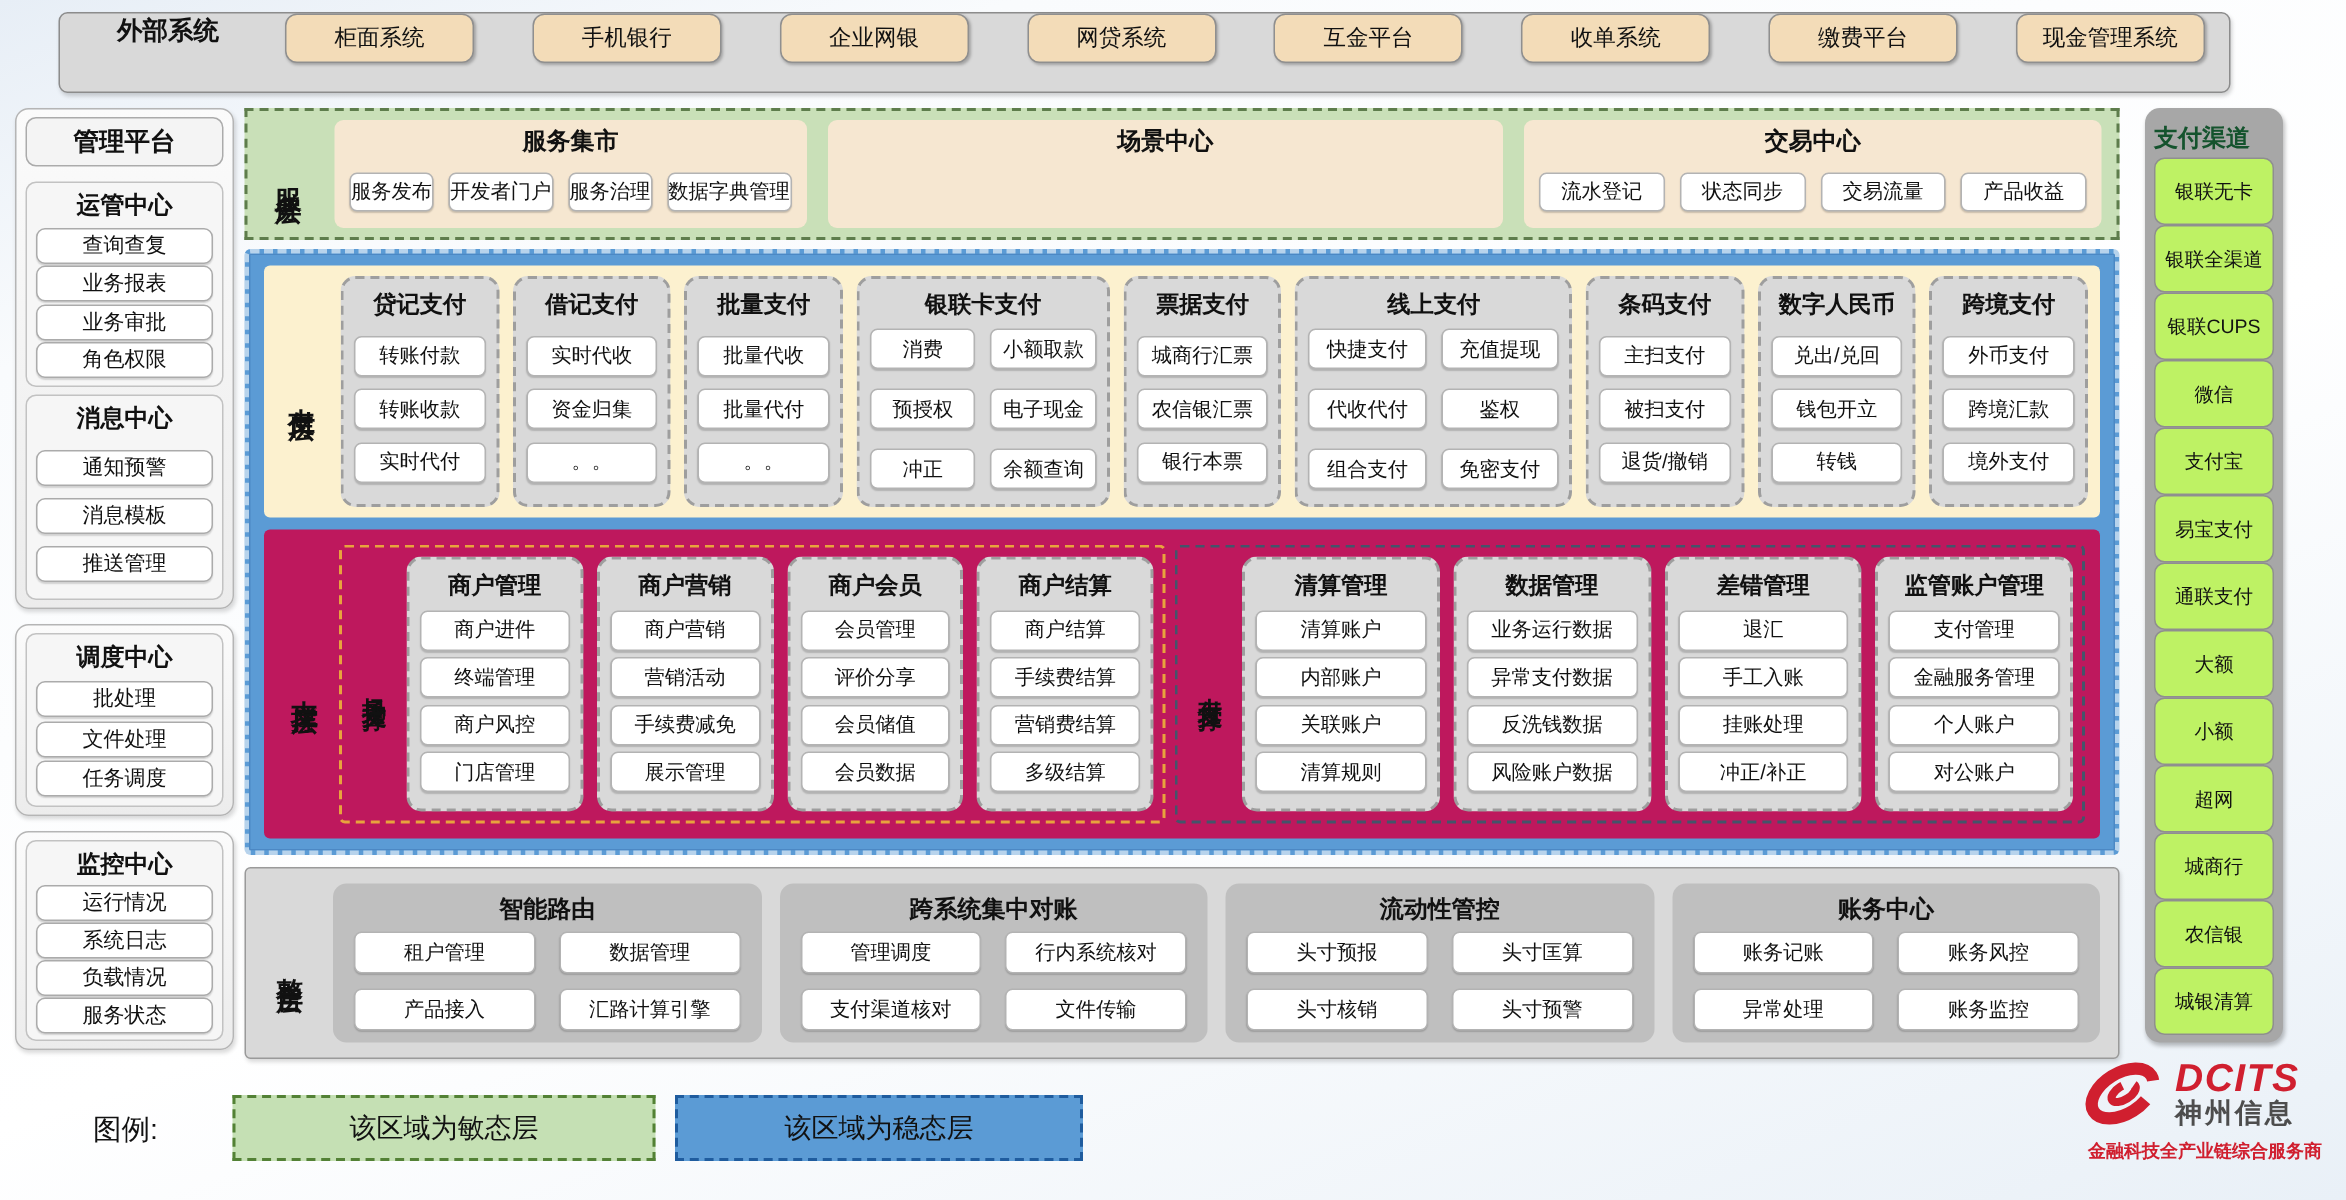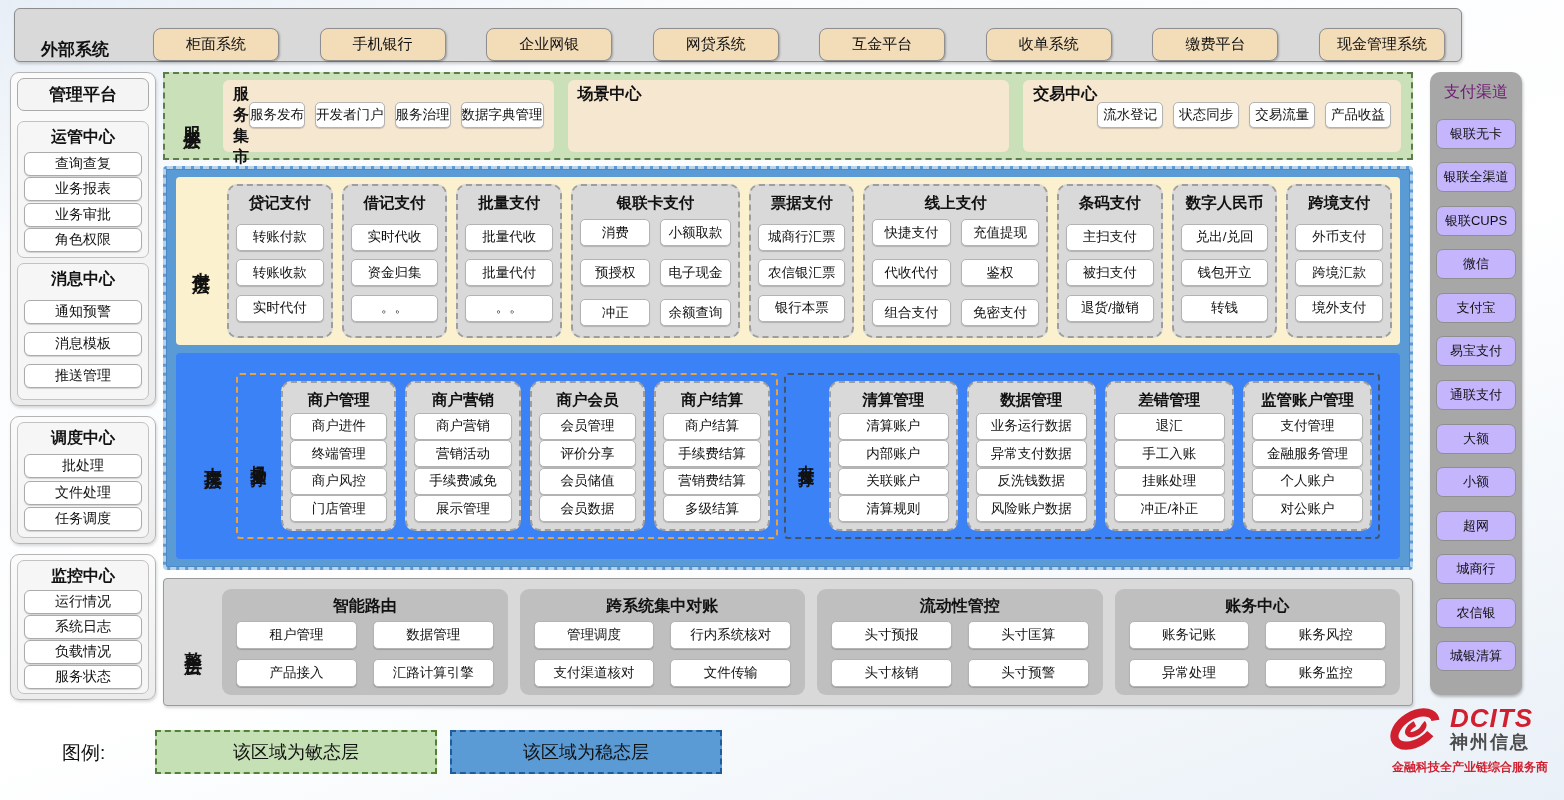--- a/index.html
+++ b/index.html
@@ -2,23 +2,23 @@
 <html><head>
 <meta charset="utf-8">
 <style>
   * { margin:0; padding:0; box-sizing:border-box; }
   html,body { width:1564px; height:800px; }
   body { font-family:"Liberation Sans","DejaVu Sans",sans-serif; color:#111; }
   .canvas { position:relative; width:1564px; height:800px; overflow:hidden;
             background:linear-gradient(160deg,#e7eef6 0%,#f9fbfd 18%,#ffffff 55%,#e9f0f7 100%); }
 
   
-  .topbar { position:absolute; left:14px; top:8px; width:1448px; height:54px;
+  .topbar { position:absolute; left:39px; top:8px; width:1448px; height:54px;
             background:#d9d9d9; border:1px solid #8c8c8c; border-radius:6px;
-            display:flex; align-items:flex-end; padding:0 16px 0 26px;
+            display:flex; align-items:flex-start; padding:0 16px 0 38px;
             box-shadow:1px 2px 3px rgba(0,0,0,.18); }
   .topbar-label { font-weight:bold; font-size:17px; margin-right:44px; white-space:nowrap; }
   .topbar-items { flex:1; display:flex; justify-content:space-between; }
   .sys-btn { width:126px; height:33px; background:#f3dcb8; border:1px solid #8f8f8f; border-radius:8px;
              display:flex; align-items:center; justify-content:center; font-size:15px;
              box-shadow:1px 1px 2px rgba(0,0,0,.25); }
 
   
   .mp-panel { position:absolute; left:10px; width:146px;
               background:linear-gradient(180deg,#fbfbfb,#ececec); border:1px solid #b5b5b5;
@@ -37,21 +37,21 @@
 
   
   .vlabel { writing-mode:vertical-rl; text-orientation:upright; font-weight:bold;
             display:flex; align-items:center; justify-content:center; }
   .layer-label { font-size:18px; width:34px; letter-spacing:3px; }
   .sub-label { font-size:16px; width:28px; letter-spacing:2px; }
 
   
   .service { position:absolute; left:163px; top:72px; width:1250px; height:88px;
              background:#c9e0b8; border:2px dashed #5e7d4c; display:flex; padding:6px 10px; gap:14px; }
-  .svc { background:#f6e7d1; border-radius:6px; display:flex; flex-direction:row; padding:3px 10px 6px; }
+  .svc { background:#f6e7d1; border-radius:6px; display:flex; flex-direction:column; padding:3px 10px 6px; }
   .svc-f29 { flex:2.9; } .svc-f46 { flex:4.6; } .svc-f39 { flex:3.9; }
   .svc-title { font-weight:bold; font-size:16px; text-align:center; padding:1px 0 4px; }
   .svc-items { flex:1; display:flex; gap:10px; align-items:center; }
   .svc-items .pill { flex:1; height:26px; }
 
   
   .stable-box { position:absolute; left:163px; top:166px; width:1250px; height:404px;
                 background:#5b9bd5; border:3px dashed #b7d3ec; border-radius:4px;
                 box-shadow:0 0 0 1px #4c88c4 inset; padding:8px 10px;
                 display:flex; flex-direction:column; gap:8px; }
@@ -66,43 +66,43 @@
   .col-title { font-weight:bold; font-size:15.5px; text-align:center; padding:3px 0 1px; white-space:nowrap; }
   .col-items { flex:1; display:flex; flex-direction:column; justify-content:space-evenly; }
   .col-items .pill { margin:0; }
   .wide .col-items { display:grid; grid-template-columns:1fr 1fr; gap:9px 10px; align-content:space-evenly; }
 
   
   .pay-band { height:168px; background:#fcf1cf; border-radius:4px; display:flex; padding:7px 8px; gap:9px; }
   .pay-col { flex:1; } .pay-col.w17 { flex:1.72; } .pay-col.w19 { flex:1.9; }
 
   
-  .support-band { flex:1; background:#3b82f6; border-radius:4px; display:flex; padding:20px; gap:6px; }
+  .support-band { flex:1; background:#be185d; border-radius:4px; display:flex; padding:10px; gap:6px; }
   .sup-group { border:2px dashed; border-radius:4px; display:flex; padding:6px 6px; gap:9px; }
   .sup-group.scene { border-color:#e8a33d; flex:48; }
   .sup-group.paysup { border-color:#44546a; flex:53; }
   .sup-group .gray-col { flex:1; }
 
   
   .integration { position:absolute; left:163px; top:578px; width:1250px; height:128px;
                  background:#d9d9d9; border:1px solid #9a9a9a; border-radius:4px;
                  display:flex; padding:10px 12px; gap:12px; box-shadow:1px 2px 3px rgba(0,0,0,.15); }
   .int-sec { flex:1; background:#bfbfbf; border-radius:9px; display:flex; flex-direction:column;
              padding:4px 14px 8px; }
   .int-title { font-weight:bold; font-size:16px; text-align:center; padding:3px 0 4px; }
   .int-items { flex:1; display:grid; grid-template-columns:1fr 1fr; gap:10px 16px; }
   .int-items .pill { height:auto; }
 
   
   .chan { position:absolute; left:1430px; top:72px; width:92px; height:623px;
           background:#a7a7a7; border-radius:10px; display:flex; flex-direction:column;
           padding:8px 6px 10px; box-shadow:1px 2px 3px rgba(0,0,0,.25); }
-  .chan-title { color:#701a75; font-weight:normal; font-size:16px; text-align:center; padding:2px 0; white-space:nowrap; }
+  .chan-title { color:#14532d; font-weight:bold; font-size:16px; text-align:left; padding:2px 0; white-space:nowrap; }
   .chan-items { flex:1; display:flex; flex-direction:column; justify-content:space-evenly; }
-  .chan-btn { height:30px; background:#c4b5fd; border:1px solid #8f8f8f; border-radius:7px;
+  .chan-btn { height:45px; background:#bef264; border:1px solid #8f8f8f; border-radius:7px;
               display:flex; align-items:center; justify-content:center; font-size:13px; white-space:nowrap; }
 
   
   .legend-label { position:absolute; left:62px; top:740px; font-size:19px; }
   .legend-agile { position:absolute; left:155px; top:730px; width:282px; height:44px;
                   background:#c5e0b4; border:2px dashed #538135;
                   display:flex; align-items:center; justify-content:center; font-size:18px; }
   .legend-stable { position:absolute; left:450px; top:730px; width:272px; height:44px;
                    background:#5b9bd5; border:2px dashed #1f5c9e;
                    display:flex; align-items:center; justify-content:center; font-size:18px; }

